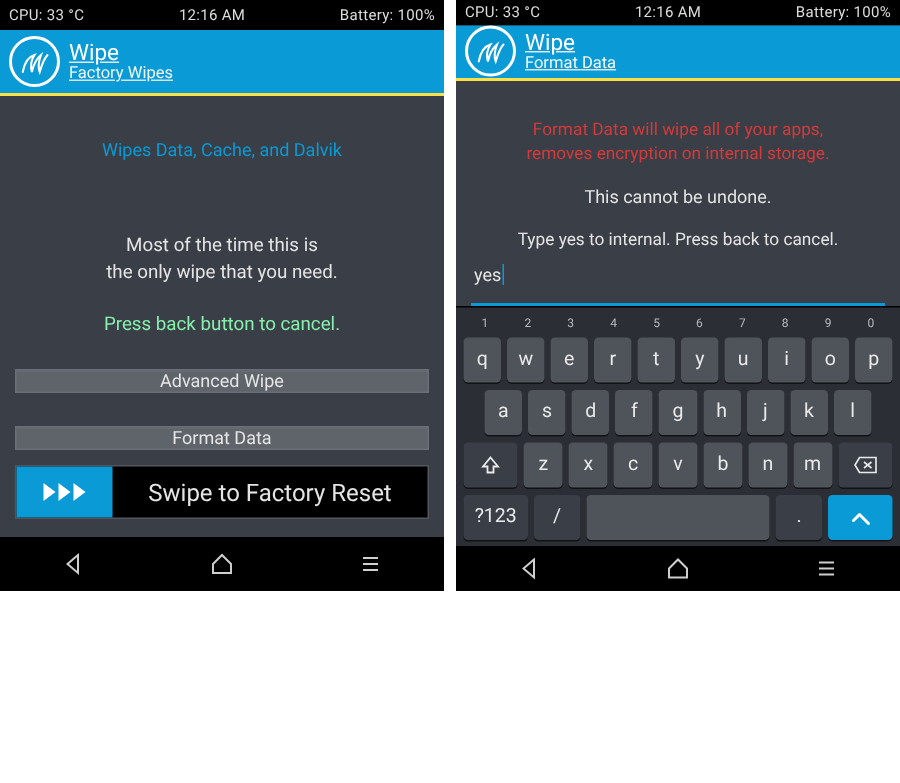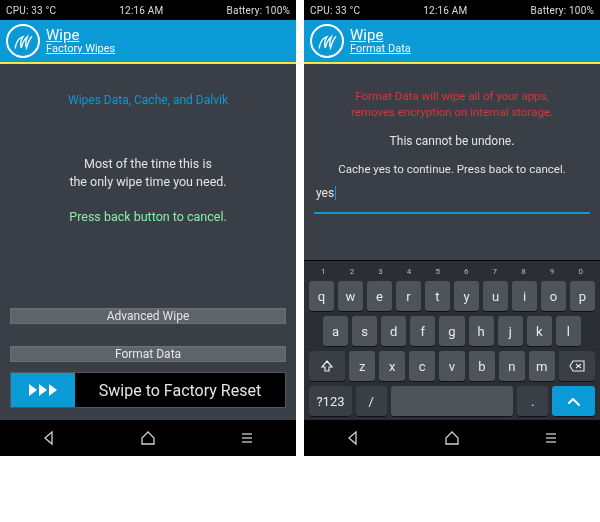--- a/index.html
+++ b/index.html
@@ -1,17 +1,17 @@
 <!DOCTYPE html>
 <html><head>
 <meta charset="utf-8">
 <style>
   * { box-sizing: border-box; margin: 0; padding: 0; }
   body { background: #fff; font-family: Roboto, Arial, sans-serif; display: flex; gap: 8px; }
-  .phone { width: 296px; height: 456px; background: #3a3e46; color: #e6e6e6; display: flex; flex-direction: column; position: relative; }
+  .phone { width: 296px; height: 394px; background: #3a3e46; color: #e6e6e6; display: flex; flex-direction: column; position: relative; }
   .statusbar { height: 20px; background: #000; color: #ddd; font-size: 10px; display: flex; justify-content: space-between; align-items: center; padding: 0 6px; letter-spacing: 0.2px; }
   .hdr { background: #0a9ad6; display: flex; align-items: center; height: 44px; padding-left: 4px; border-bottom: 2px solid #fde047; text-decoration: underline; }
   .logo { width: 34px; height: 34px; border-radius: 50%; border: 2px solid #fff; margin: 0 6px 0 2px; flex: 0 0 34px; position: relative; }
   .logo svg { position: absolute; inset: 2px; }
   .hdr-txt { display: flex; flex-direction: column; line-height: 1.1; }
   .hdr-title { color: #fff; font-size: 15px; font-weight: 400; }
   .hdr-sub { color: #fff; font-size: 11px; opacity: 0.95; }
   .body { flex: 1; display: flex; flex-direction: column; padding: 14px 10px 8px 10px; }
   .info-blue { color: #0a9ad6; font-size: 12px; text-align: center; margin-top: 14px; line-height: 1.4; }
   .info-white { color: #e4e4e4; font-size: 12.5px; text-align: center; margin-top: 46px; line-height: 1.45; }
@@ -62,21 +62,21 @@
       <span class="hdr-title">Wipe</span>
       <span class="hdr-sub">Factory Wipes</span>
     </div>
   </div>
   <div class="body">
     <div class="info-blue">
       <div>Wipes Data, Cache, and Dalvik</div>
     </div>
     <div class="info-white">
       <div>Most of the time this is</div>
-      <div>the only wipe time you need.</div>
+      <div>the only wipe that you need.</div>
     </div>
     <div class="info-white2">Press back button to cancel.</div>
     <div class="spacer"></div>
     <div class="btn-row">
       <div class="btn-grey">Advanced Wipe</div>
       <div class="btn-grey">Format Data</div>
     </div>
     <div class="swipe">
       <div class="swipe-handle">
         <div class="tri"></div>
@@ -123,21 +123,21 @@
       <span class="hdr-title">Wipe</span>
       <span class="hdr-sub">Format Data</span>
     </div>
   </div>
   <div class="body" style="padding-bottom:0;">
     <div class="info-red">
       <div>Format Data will wipe all of your apps,</div>
       <div>removes encryption on internal storage.</div>
     </div>
     <div class="info-w">This cannot be undone.</div>
-    <div class="info-w2">Cache yes to continue.  Press back to cancel.</div>
+    <div class="info-w2">Type yes to internal.  Press back to cancel.</div>
     <div class="input-row">
       <span class="input-val">yes</span>
       <span class="cursor"></span>
     </div>
     <div class="spacer"></div>
   </div>
   <div class="kb">
     <div class="kb-numrow" id="kb-nums">
         <span>1</span>
         <span>2</span>

